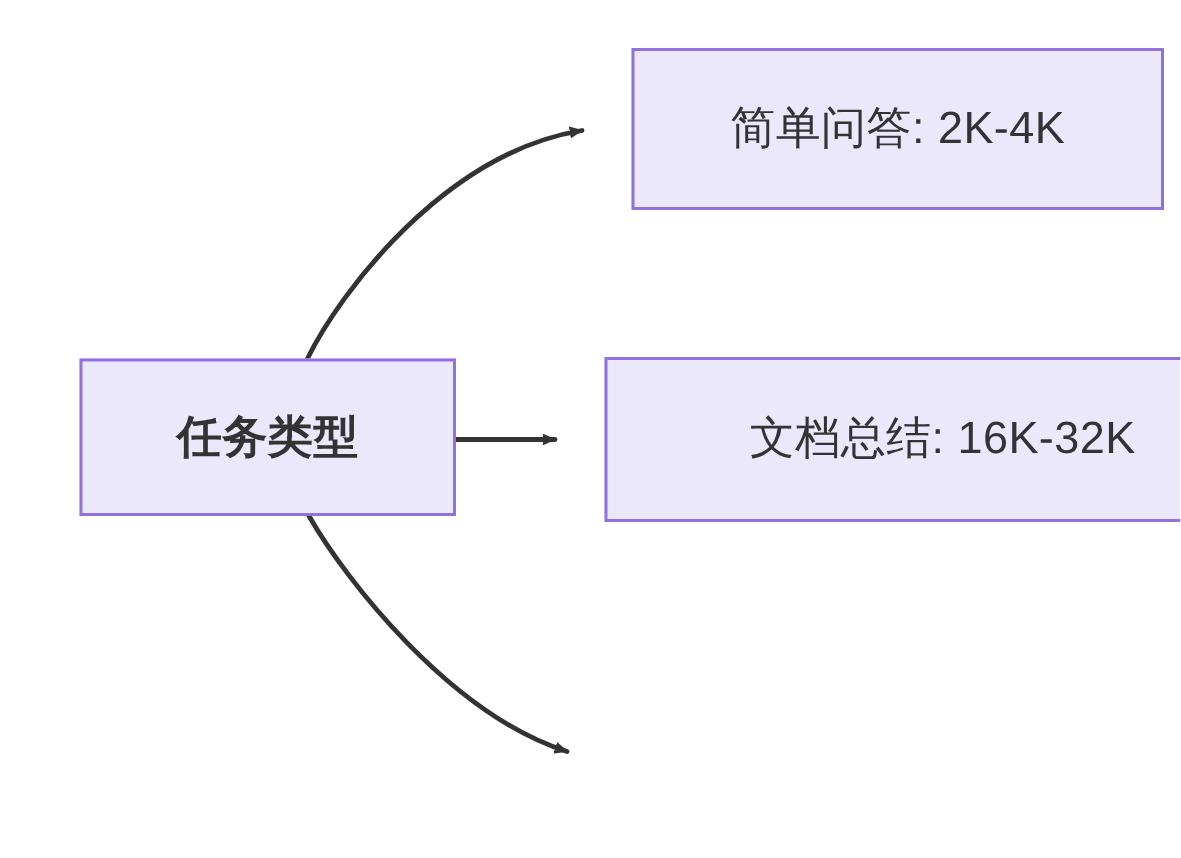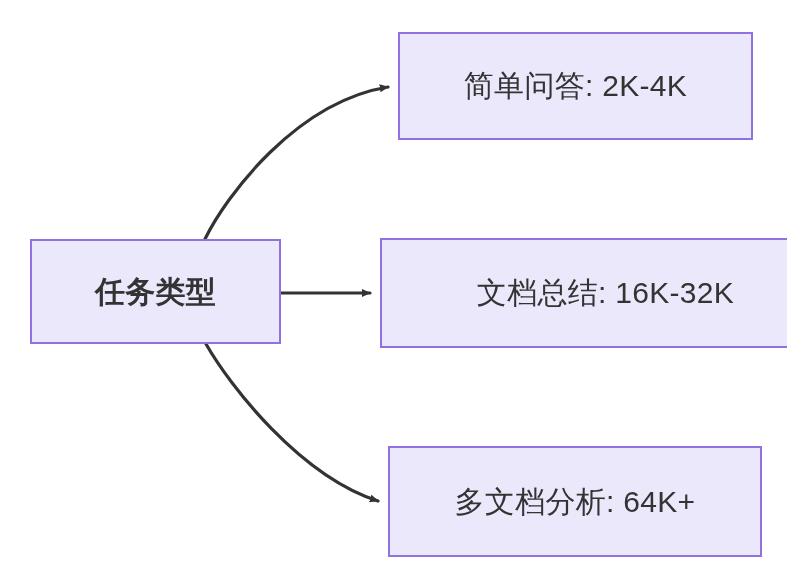--- a/index.html
+++ b/index.html
@@ -31,20 +31,21 @@
     background: #ebe8fb;
     border: 2px solid #9171e0;
     display: flex;
     align-items: center;
     justify-content: center;
     color: #333333;
     font-size: 30px;
     line-height: 1.2;
     letter-spacing: 0.3px;
     white-space: nowrap;
+    margin-left: 23px;
   }
   .node-label {
     display: block;
   }
   
   #node-root   { left: 30px;  top: 239px; width: 251px; height: 105px; font-weight: bold; }
   #node-task-1 { left: 398px; top: 32px;  width: 355px; height: 108px; }
   #node-task-2 { left: 380px; top: 238px; width: 451px; height: 110px; }
   #node-task-3 { left: 388px; top: 446px; width: 374px; height: 111px; }
 </style>
@@ -72,17 +73,14 @@
   </div>
 
   <div class="node" id="node-task-1">
     <span class="node-label">简单问答: 2K-4K</span>
   </div>
 
   <div class="node" id="node-task-2">
     <span class="node-label">文档总结: 16K-32K</span>
   </div>
 
-  <div class="node" id="node-task-3">
-    <span class="node-label">多文档分析: 64K+</span>
-  </div>
 
 </div>
 
 </body></html>

